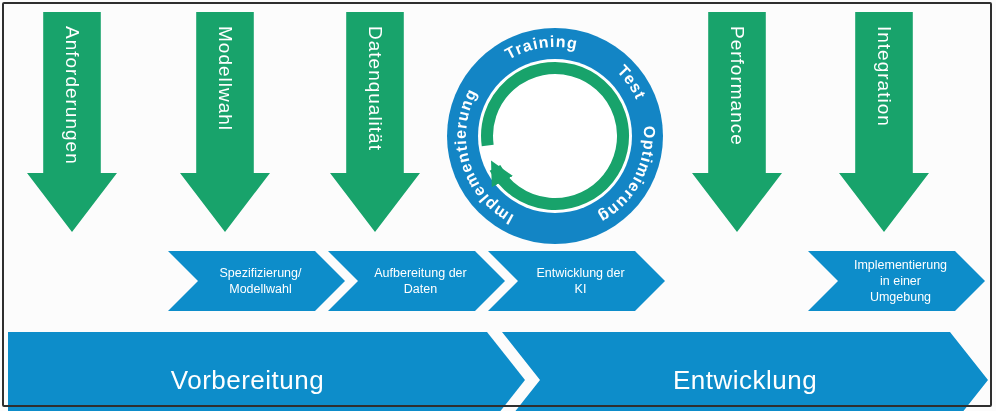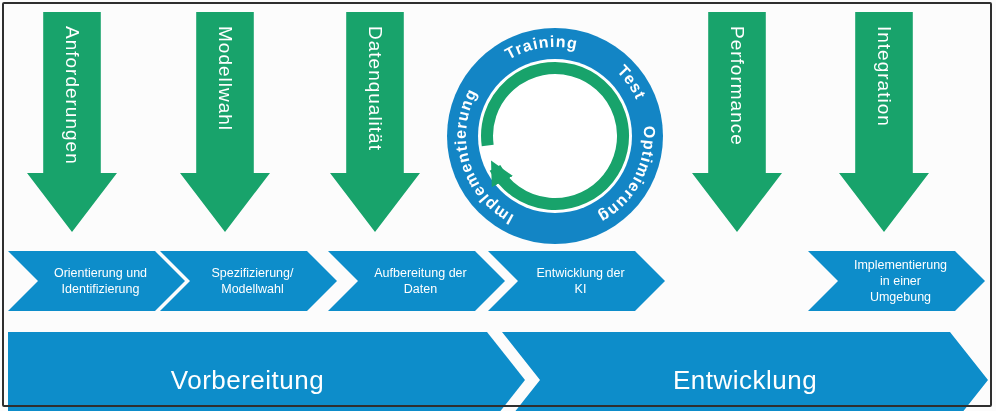--- a/index.html
+++ b/index.html
@@ -122,23 +122,21 @@
       <textPath href="#ringPath" startOffset="200">Training</textPath>
     </text>
     <text class="ring-text">
       <textPath href="#ringPath" startOffset="316">Test</textPath>
     </text>
     <text class="ring-text">
       <textPath href="#ringPath" startOffset="378">Optimierung</textPath>
     </text>
   </svg>
 
-  <div class="step" style="left:8px">Orientierung und
-Identifizierung</div>
-  <div class="step" style="left:160px">Spezifizierung/
+  <div class="step" style="left:168px">Spezifizierung/
 Modellwahl</div>
   <div class="step" style="left:488px">Entwicklung der
 KI</div>
   <div class="step" style="left:328px">Aufbereitung der
 Daten</div>
   <div class="step" style="left:808px">Implementierung
 in einer
 Umgebung</div>
 
   <div class="phase" id="phase-1">Vorbereitung</div>

